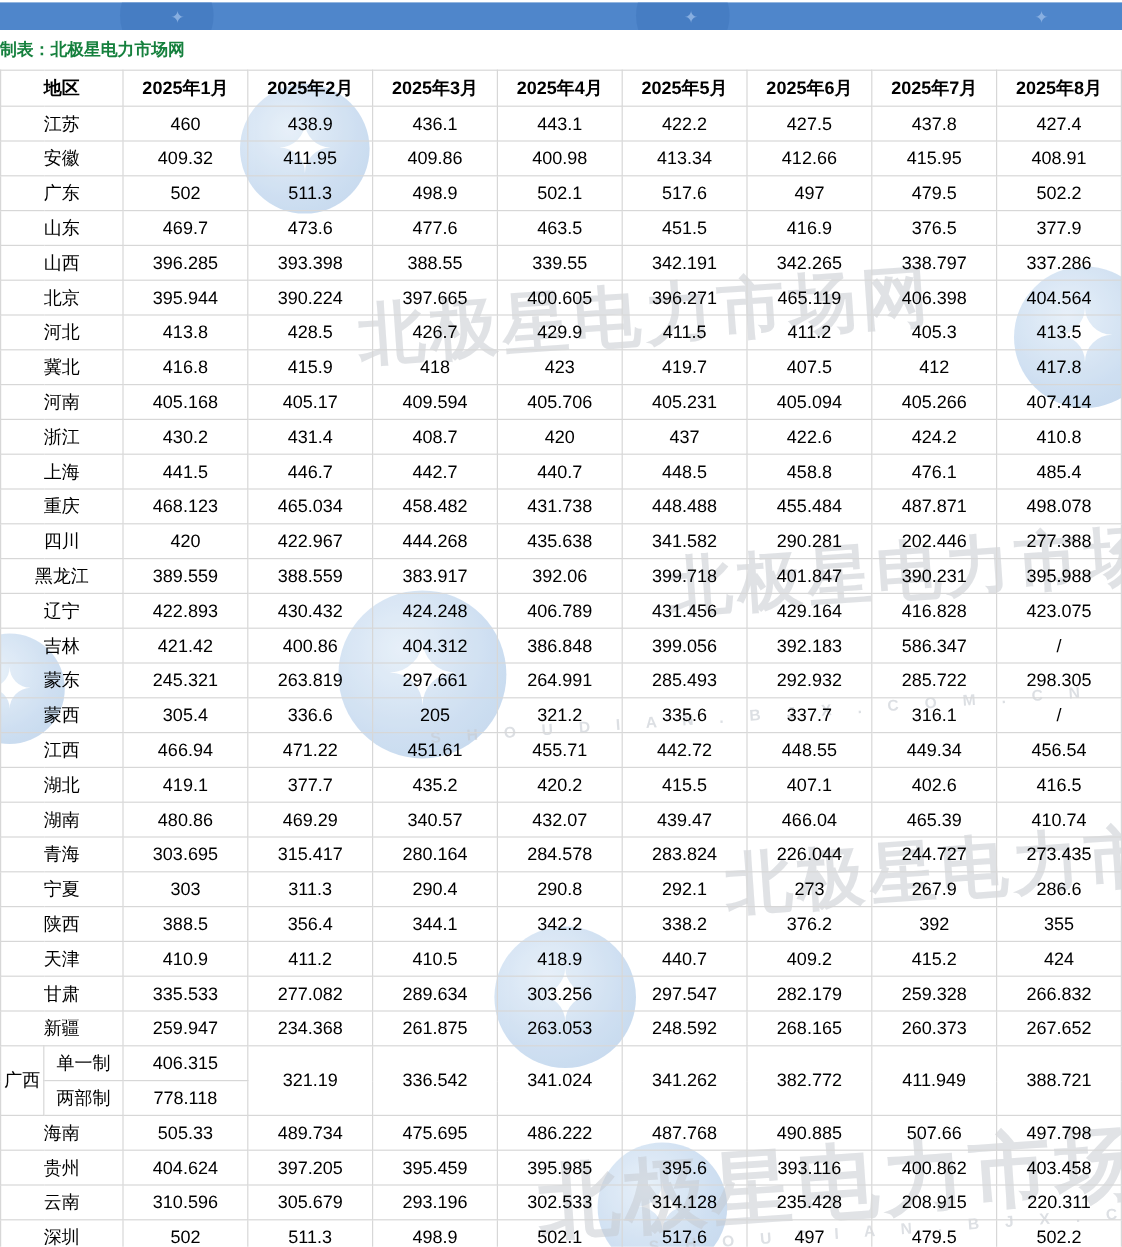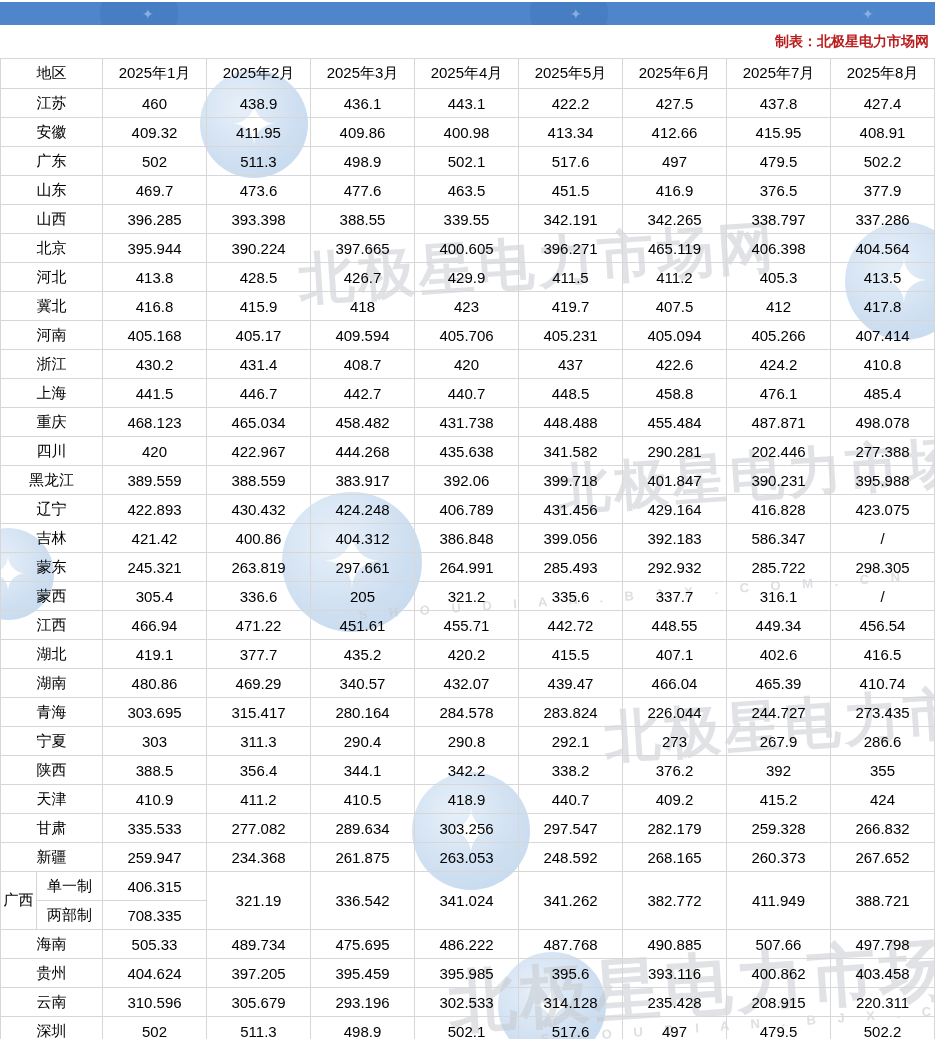--- a/index.html
+++ b/index.html
@@ -21,38 +21,38 @@
     position:absolute;top:-28px;width:78px;height:78px;border-radius:50%;
     background:#3f77bd;opacity:.55;pointer-events:none;
   }
   .tb-spark{
     position:absolute;top:1px;color:#8fb4e4;font-size:14px;opacity:.9;pointer-events:none;
   }
   
   .credit{
     position:relative;z-index:2;
     height:33px;line-height:33px;
-    text-align:right;padding-right:6px;
-    font-size:14px;font-weight:bold;color:#b91c1c;
+    text-align:left;padding-right:6px;
+    font-size:14px;font-weight:bold;color:#15803d;
   }
   
   table{
     position:relative;z-index:1;
     width:935px;border-collapse:collapse;table-layout:fixed;
     background:transparent;
   }
   col.c-region-a{width:36px;}
   col.c-region-b{width:66px;}
   th,td{
     border:1px solid #d7d7d7;
     text-align:center;vertical-align:middle;
     font-size:15px;height:28px;padding:0;
     background:transparent;white-space:nowrap;overflow:hidden;
   }
-  thead th{font-weight:normal;height:29px;}
+  thead th{font-weight:bold;height:29px;}
   td.region{font-size:15px;}
   
   .wm{position:absolute;z-index:0;pointer-events:none;}
   .wm-logo{
     border-radius:50%;
     background:radial-gradient(circle at 38% 35%, #e2edf8 0%, #c2d7ee 60%, #b3cde9 100%);
     opacity:.8;display:flex;align-items:center;justify-content:center;
     color:#fff;font-weight:bold;
   }
   .wm-text{
@@ -422,21 +422,21 @@
         <td rowspan="2">321.19</td>
         <td rowspan="2">336.542</td>
         <td rowspan="2">341.024</td>
         <td rowspan="2">341.262</td>
         <td rowspan="2">382.772</td>
         <td rowspan="2">411.949</td>
         <td rowspan="2">388.721</td>
       </tr>
       <tr>
         <td class="region">两部制</td>
-        <td>708.335</td>
+        <td>778.118</td>
       </tr>
       <tr>
         <td colspan="2" class="region">海南</td>
         <td>505.33</td>
         <td>489.734</td>
         <td>475.695</td>
         <td>486.222</td>
         <td>487.768</td>
         <td>490.885</td>
         <td>507.66</td>

